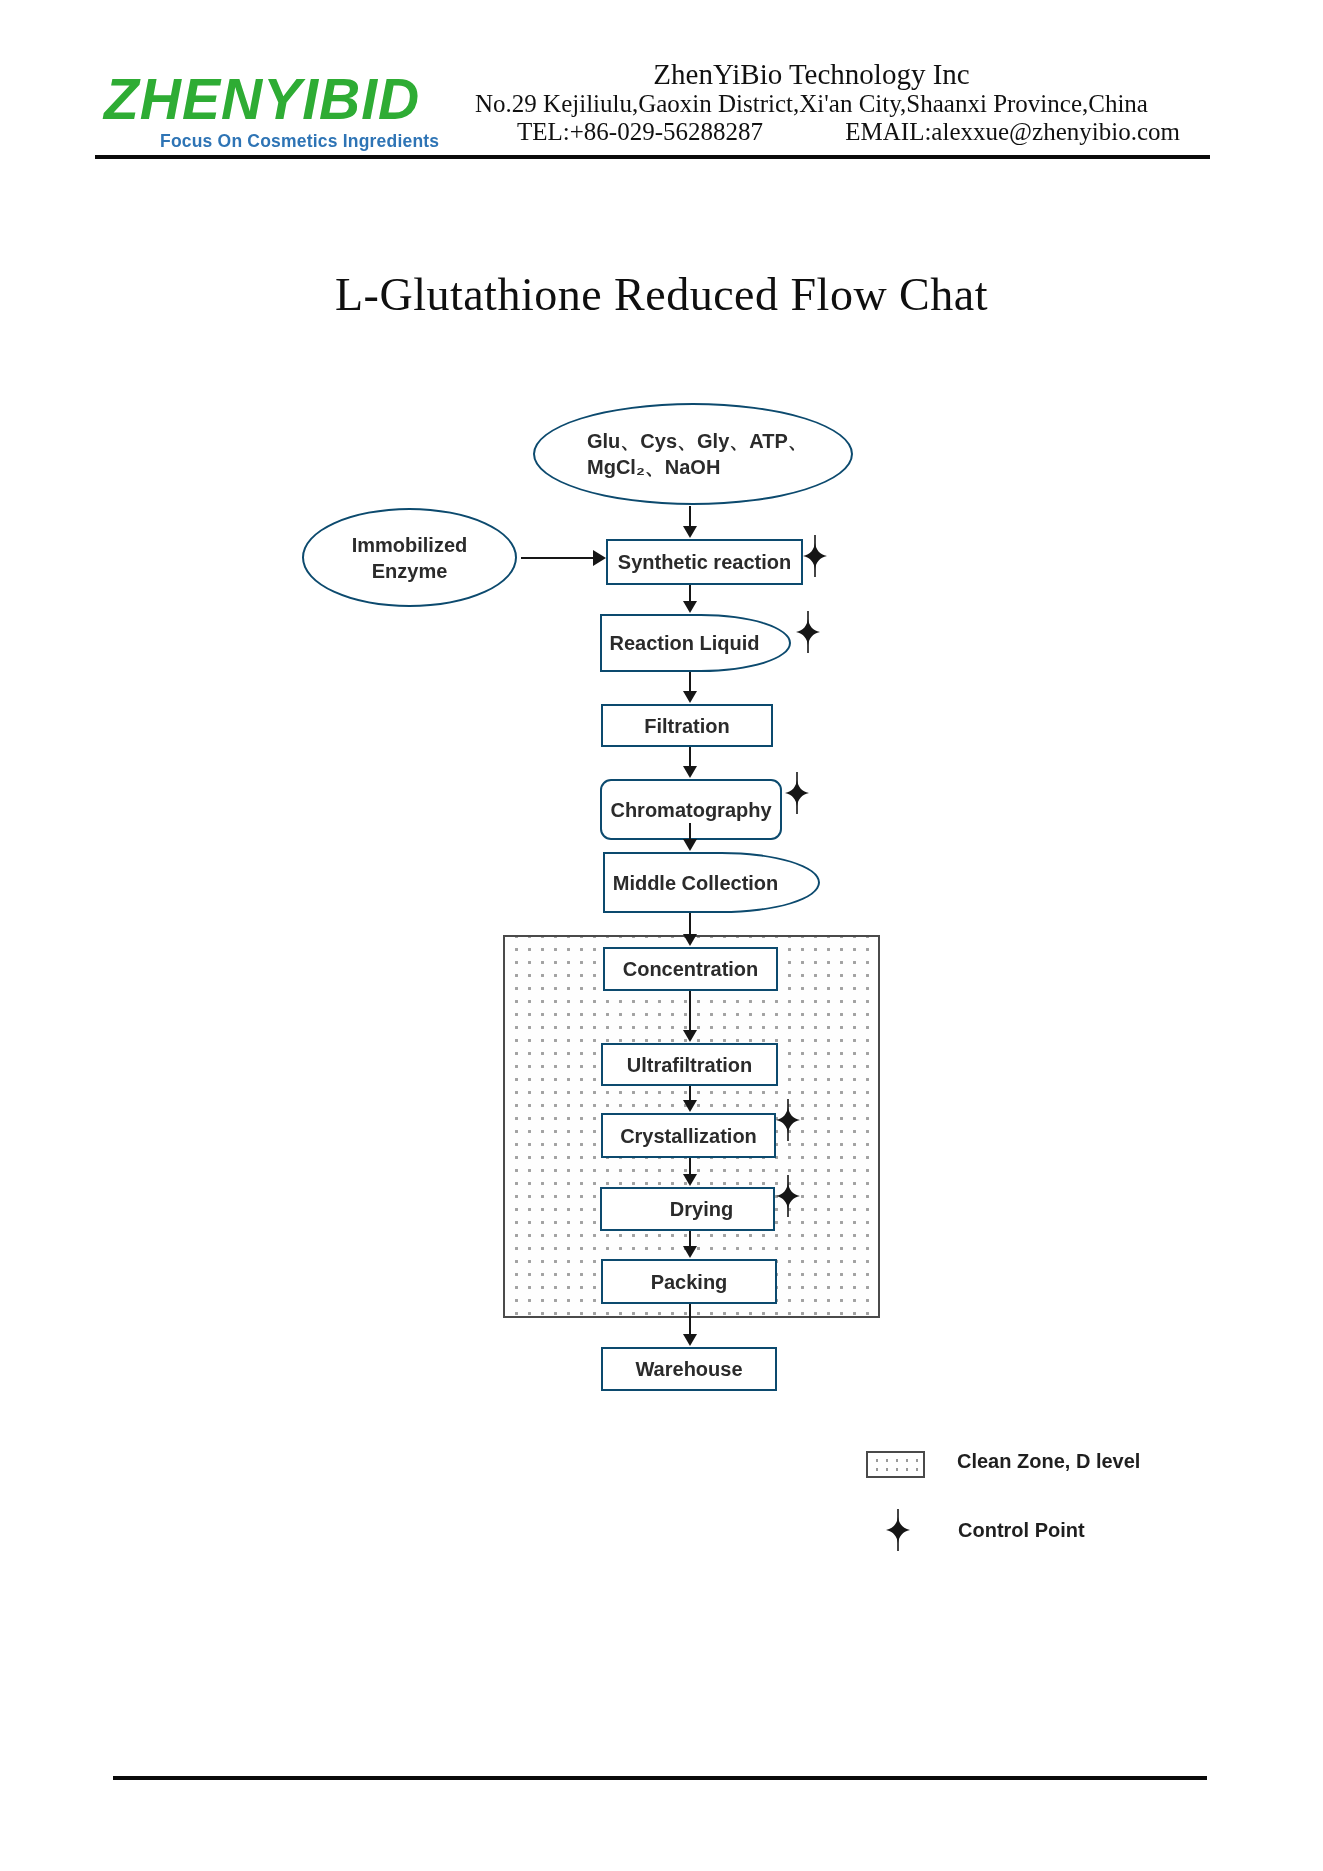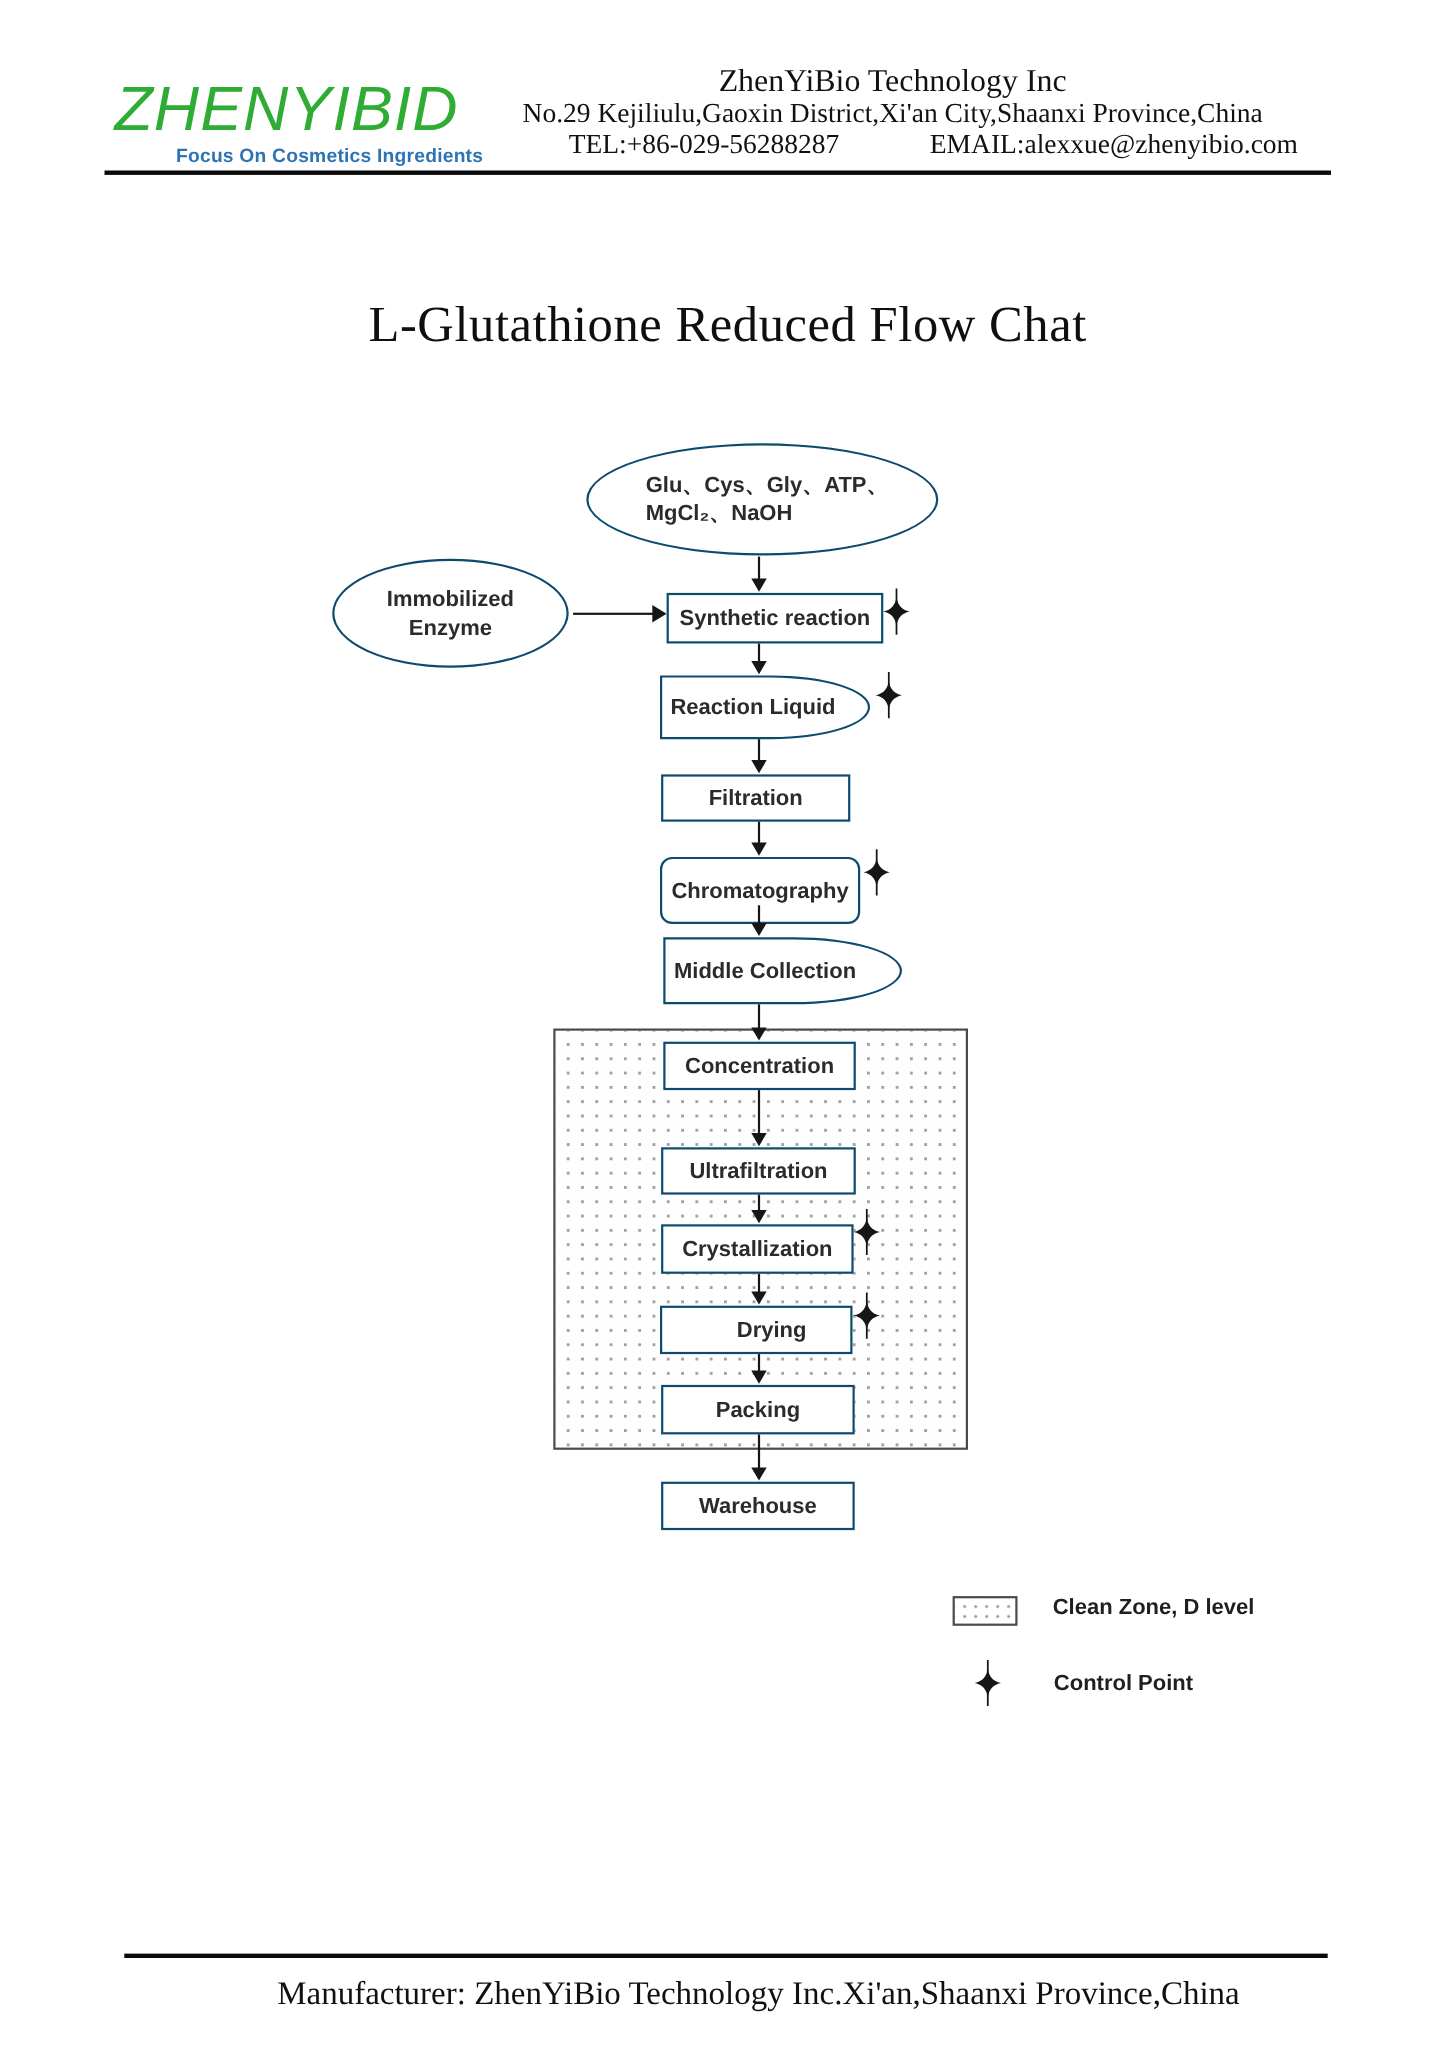--- a/index.html
+++ b/index.html
@@ -5,21 +5,21 @@
   html,body{margin:0;padding:0;background:#e8e8e8;}
   .page{
     position:relative;width:1323px;height:1871px;background:#ffffff;
     margin:0 auto;overflow:hidden;
     font-family:"Liberation Sans","DejaVu Sans",sans-serif;
   }
   
   .logo{
     position:absolute;left:104px;top:66px;
     font-family:"Liberation Sans","DejaVu Sans",sans-serif;
-    font-size:57px;font-weight:400;font-style:italic;
+    font-size:57px;font-weight:700;font-style:italic;
     letter-spacing:1px;white-space:nowrap;
   }
   .tagline{
     position:absolute;left:160px;top:131px;
     font-size:17.5px;font-weight:600;letter-spacing:0.2px;white-space:nowrap;
   }
   .head-right{
     position:absolute;left:443px;top:58px;width:737px;
     font-family:"Liberation Serif","DejaVu Serif",serif;color:#111;text-align:center;
   }
@@ -232,15 +232,14 @@
     <div class="legend-label" style="left:957px;top:1450px;">Clean Zone, D level</div>
 
     <svg class="cpstar" style="left:885px;top:1507px;" viewBox="0 0 26 46">
       <path d="M13 2 V44" stroke="#161616" stroke-width="1.6" fill="none"></path>
       <path d="M13 10 C14 16.5 17.5 21.5 25 23 C17.5 24.5 14 29.5 13 36 C12 29.5 8.5 24.5 1 23 C8.5 21.5 12 16.5 13 10 Z" fill="#161616"></path>
     </svg>
     <div class="legend-label" style="left:958px;top:1519px;">Control Point</div>
   </div>
 
   <div class="foot-rule"></div>
-  <div class="foot-text">Manufacturer: ZhenYiBio Technology Inc.Xi'an,Shaanxi Province,China</div>
 
 </div>
 
 </body></html>

